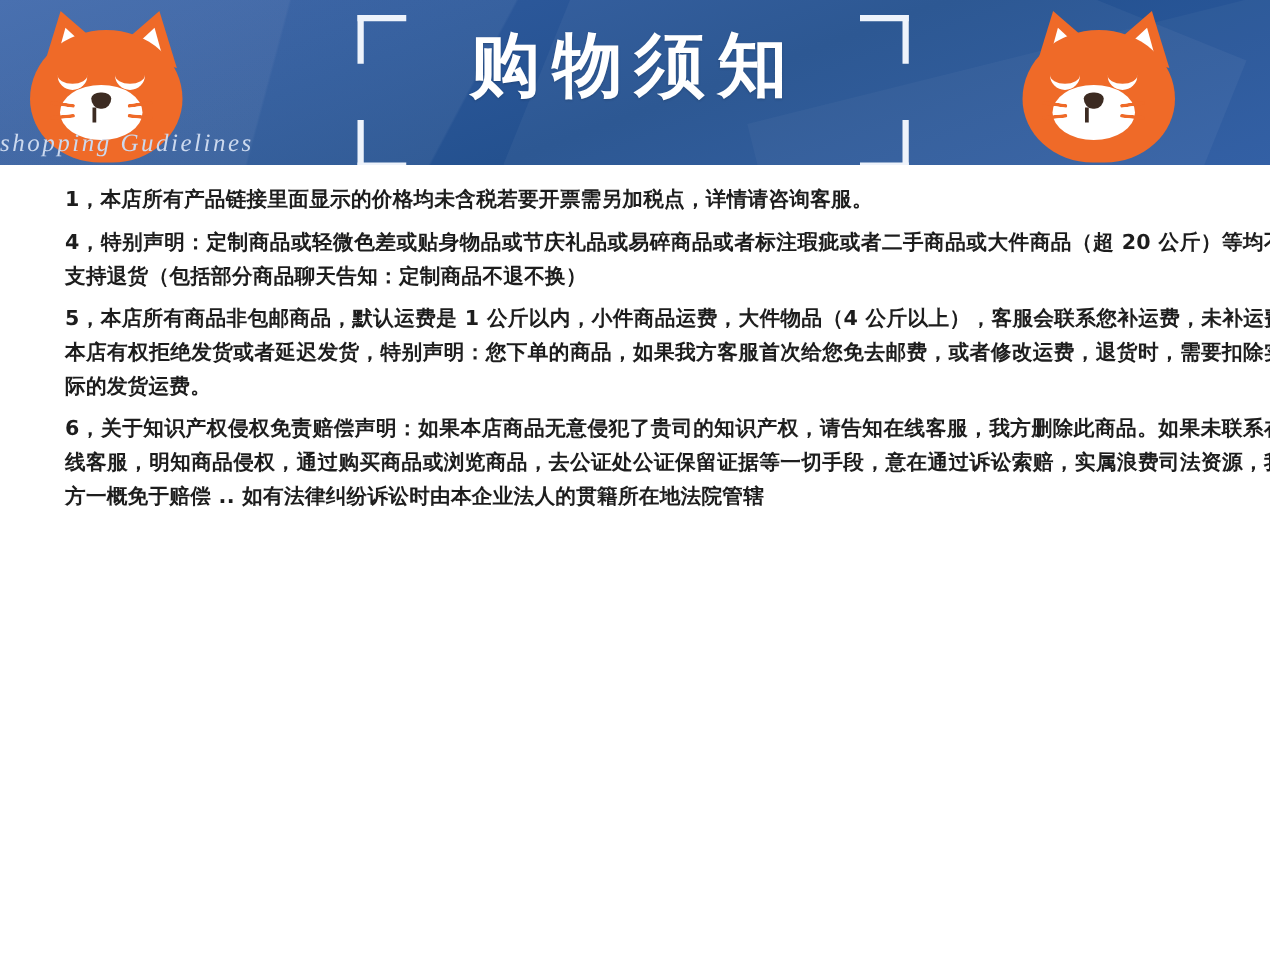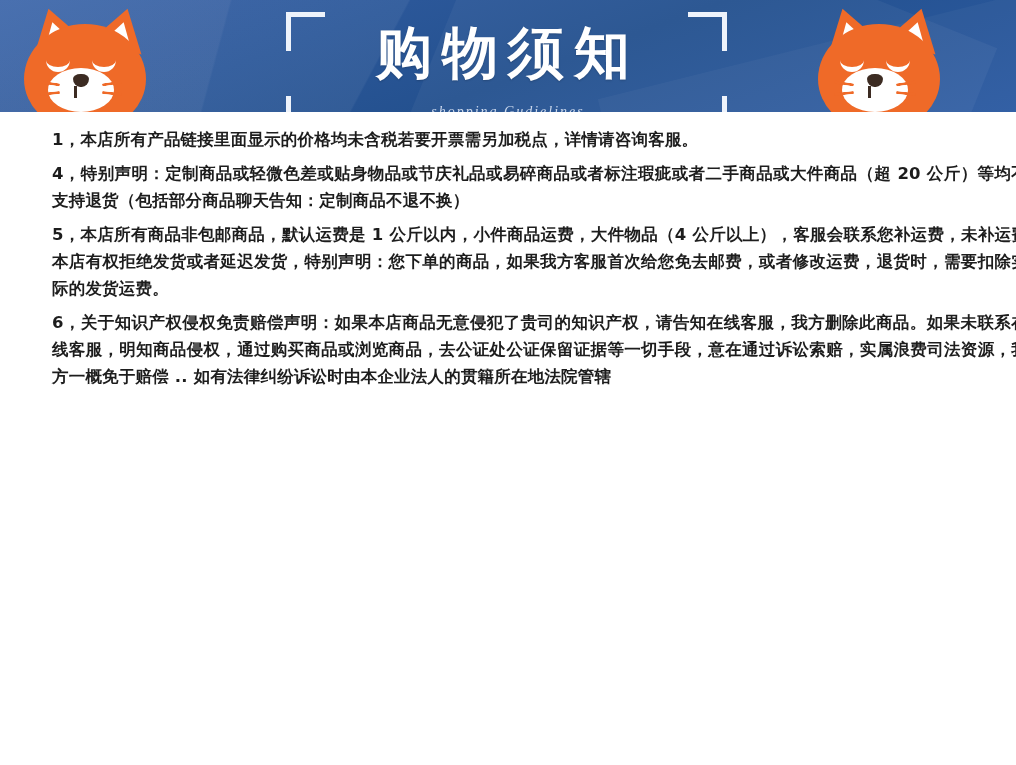--- a/index.html
+++ b/index.html
@@ -17,21 +17,21 @@
     position: relative;
     width: 1016px;
     height: 765px;
     background: #ffffff;
   }
 
   
   .banner {
     position: relative;
     width: 1016px;
-    height: 112px;
+    height: 132px;
     background: #2f5fa8;
     background-image:
       linear-gradient(118deg, rgba(255,255,255,0.06) 0 38%, rgba(255,255,255,0) 38.2%),
       linear-gradient(105deg, rgba(255,255,255,0.05) 0 22%, rgba(255,255,255,0) 22.2%),
       linear-gradient(160deg, #345fa6 0%, #24518f 55%, #2c5ba2 100%);
     overflow: hidden;
   }
   .banner .sheen1 {
     position: absolute;
     left: 440px; top: -60px;
@@ -71,23 +71,22 @@
     font-weight: bold;
     letter-spacing: 10px;
     line-height: 1.1;
     font-family: "DejaVu Sans", "Liberation Sans", sans-serif;
     text-shadow: 0 1px 2px rgba(0,0,0,0.18);
   }
   .banner-sub {
     position: absolute;
     left: 0; right: 0;
     top: 104px;
-    text-align: center;
     color: #ccd9ee;
-    font-size: 14px;
+    font-size: 20px;
     letter-spacing: 2px;
     font-family: "Liberation Serif", "DejaVu Serif", serif;
     font-style: italic;
   }
 
   
   .cat {
     position: absolute;
     top: 6px;
     width: 150px;

